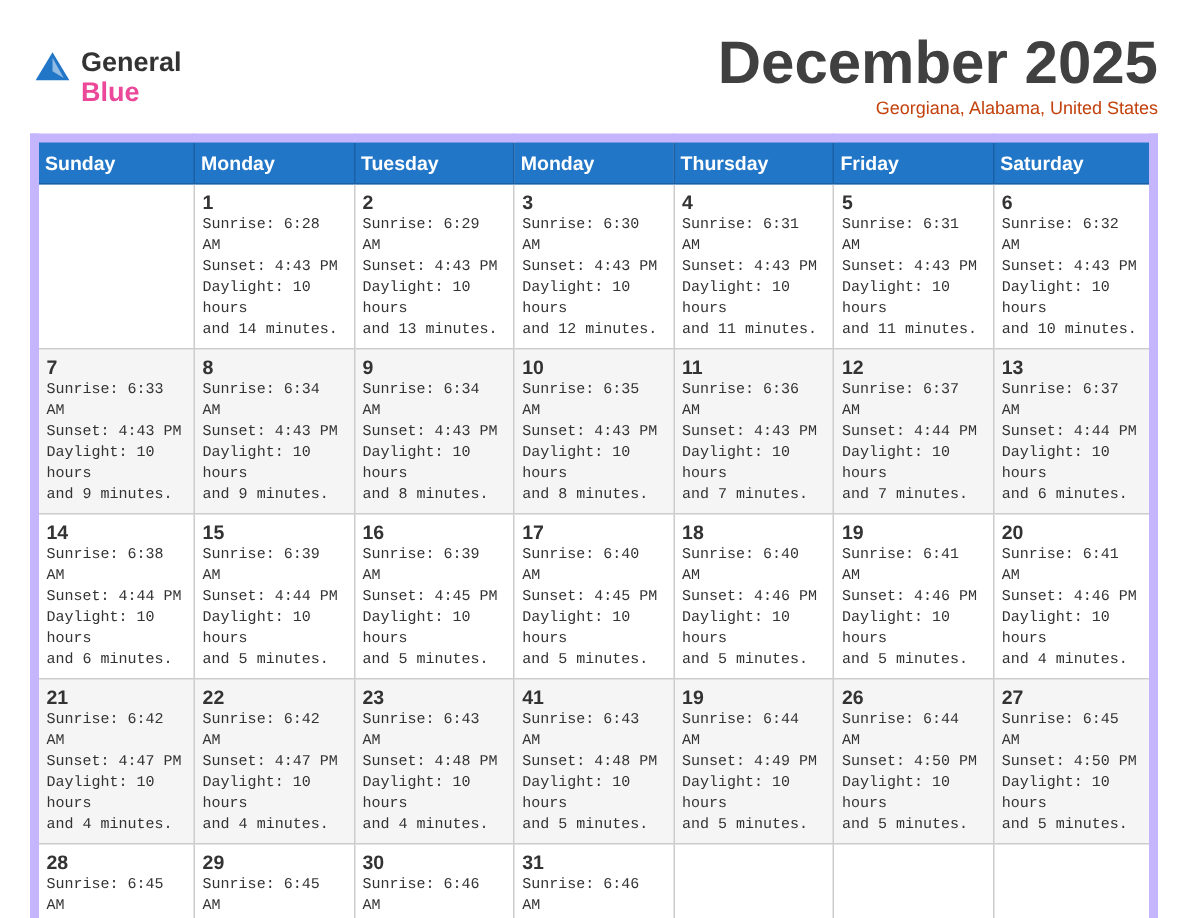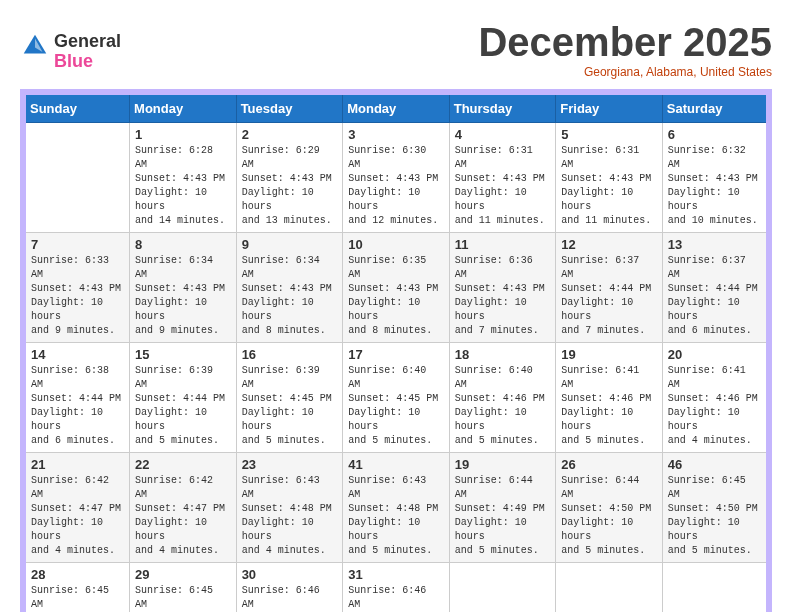--- a/index.html
+++ b/index.html
@@ -228,21 +228,21 @@
         </td>
         <td>
           <span class="day-number">19</span>
           <div class="day-info">Sunrise: 6:44 AM<br>Sunset: 4:49 PM<br>Daylight: 10 hours<br>and 5 minutes.</div>
         </td>
         <td>
           <span class="day-number">26</span>
           <div class="day-info">Sunrise: 6:44 AM<br>Sunset: 4:50 PM<br>Daylight: 10 hours<br>and 5 minutes.</div>
         </td>
         <td>
-          <span class="day-number">46</span>
+          <span class="day-number">27</span>
           <div class="day-info">Sunrise: 6:45 AM<br>Sunset: 4:50 PM<br>Daylight: 10 hours<br>and 5 minutes.</div>
         </td>
       </tr>
       <tr>
         <td>
           <span class="day-number">28</span>
           <div class="day-info">Sunrise: 6:45 AM<br>Sunset: 4:51 PM<br>Daylight: 10 hours<br>and 5 minutes.</div>
         </td>
         <td>
           <span class="day-number">29</span>

